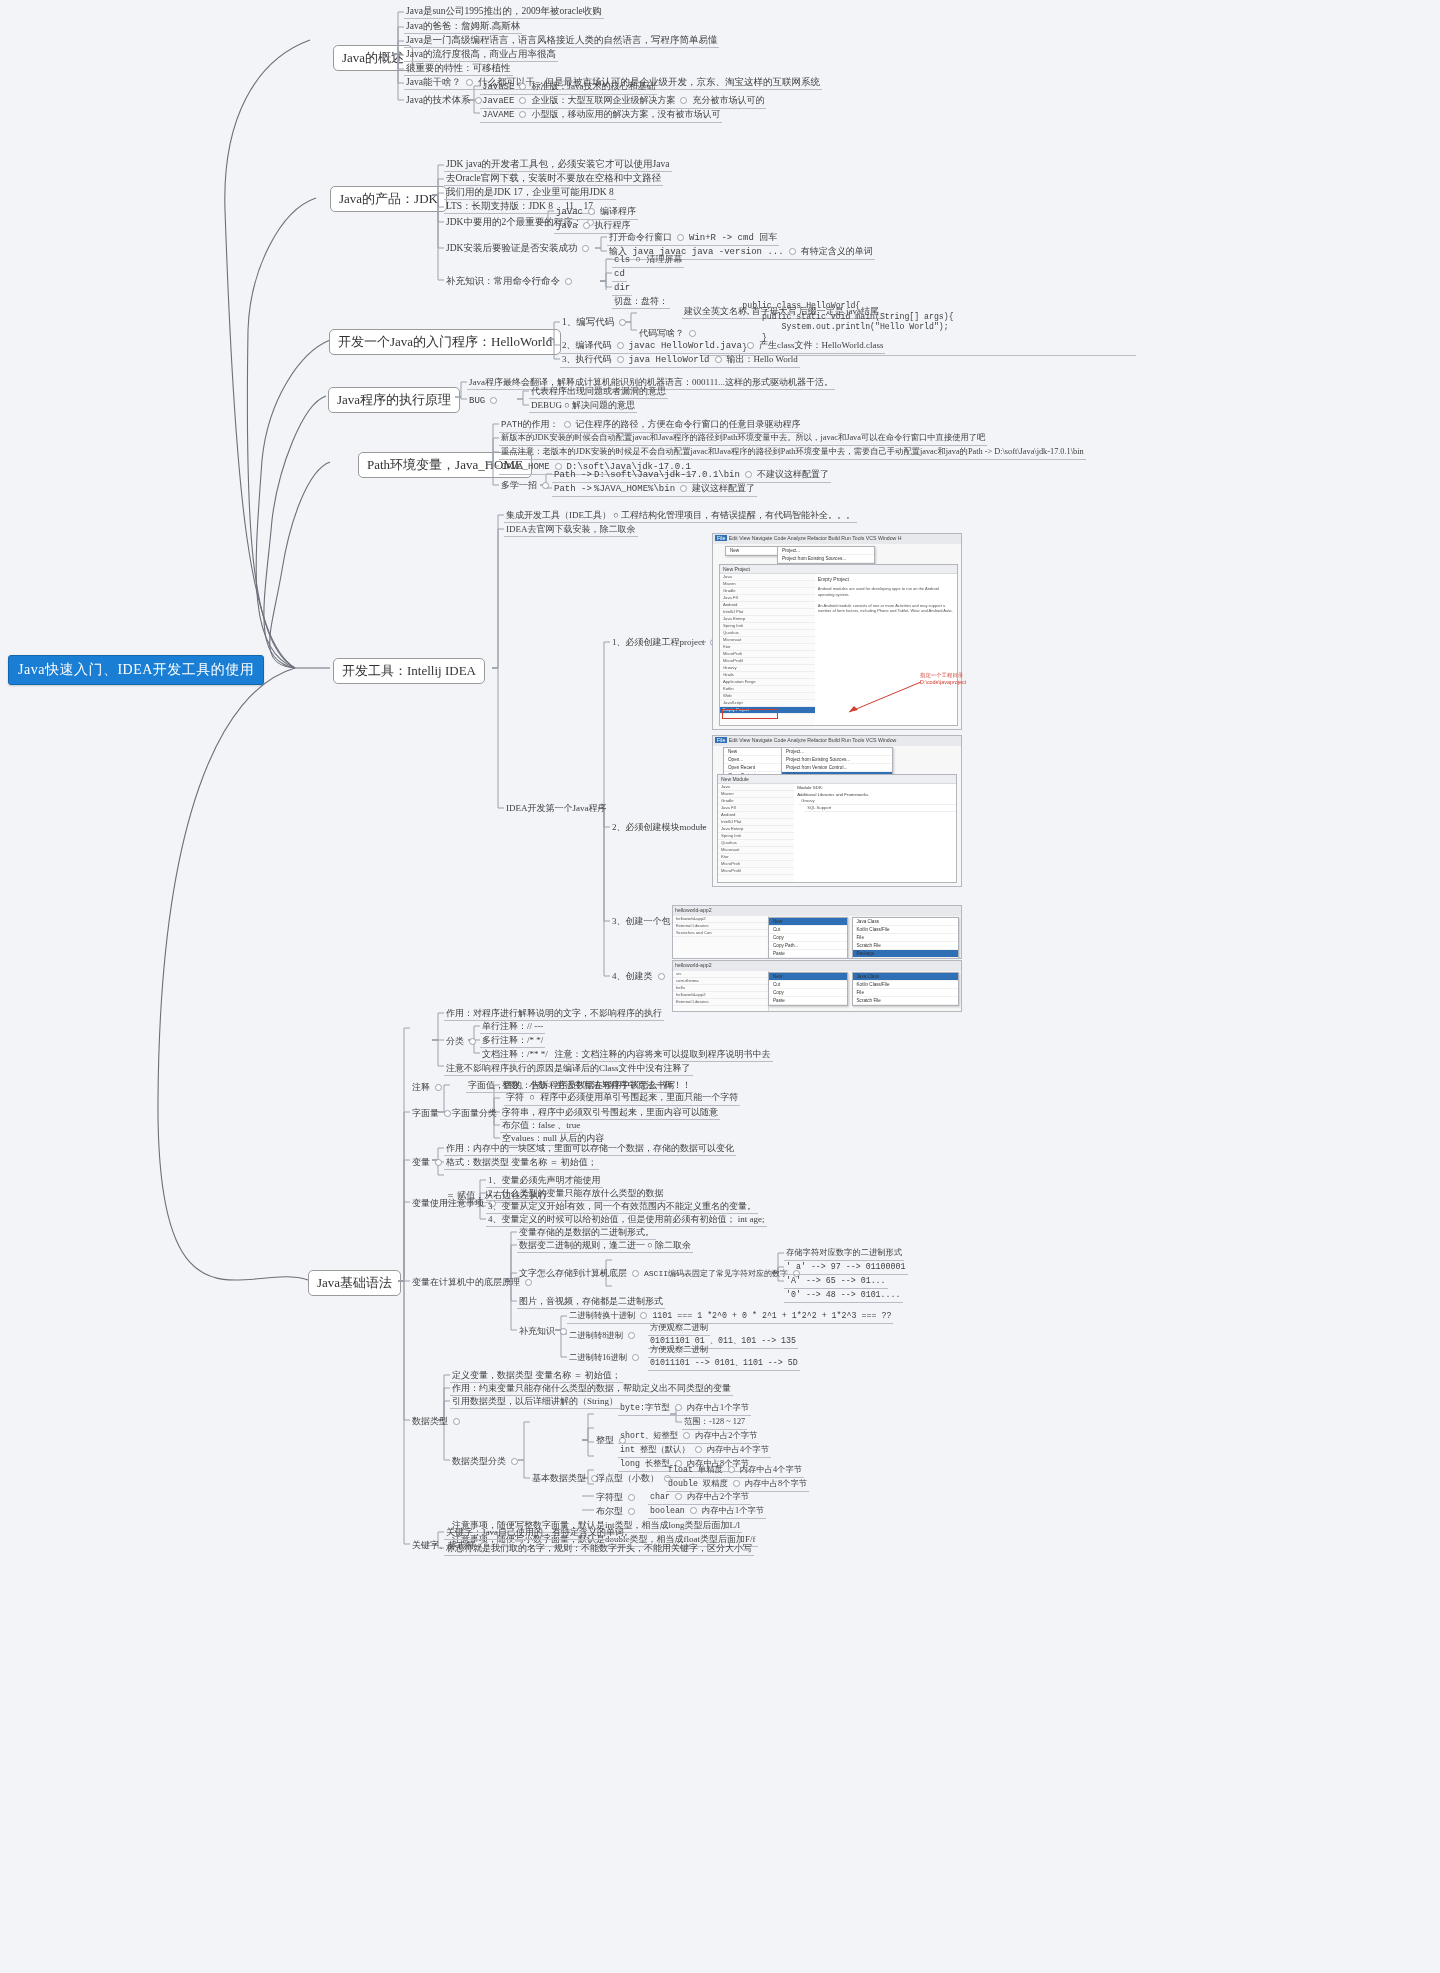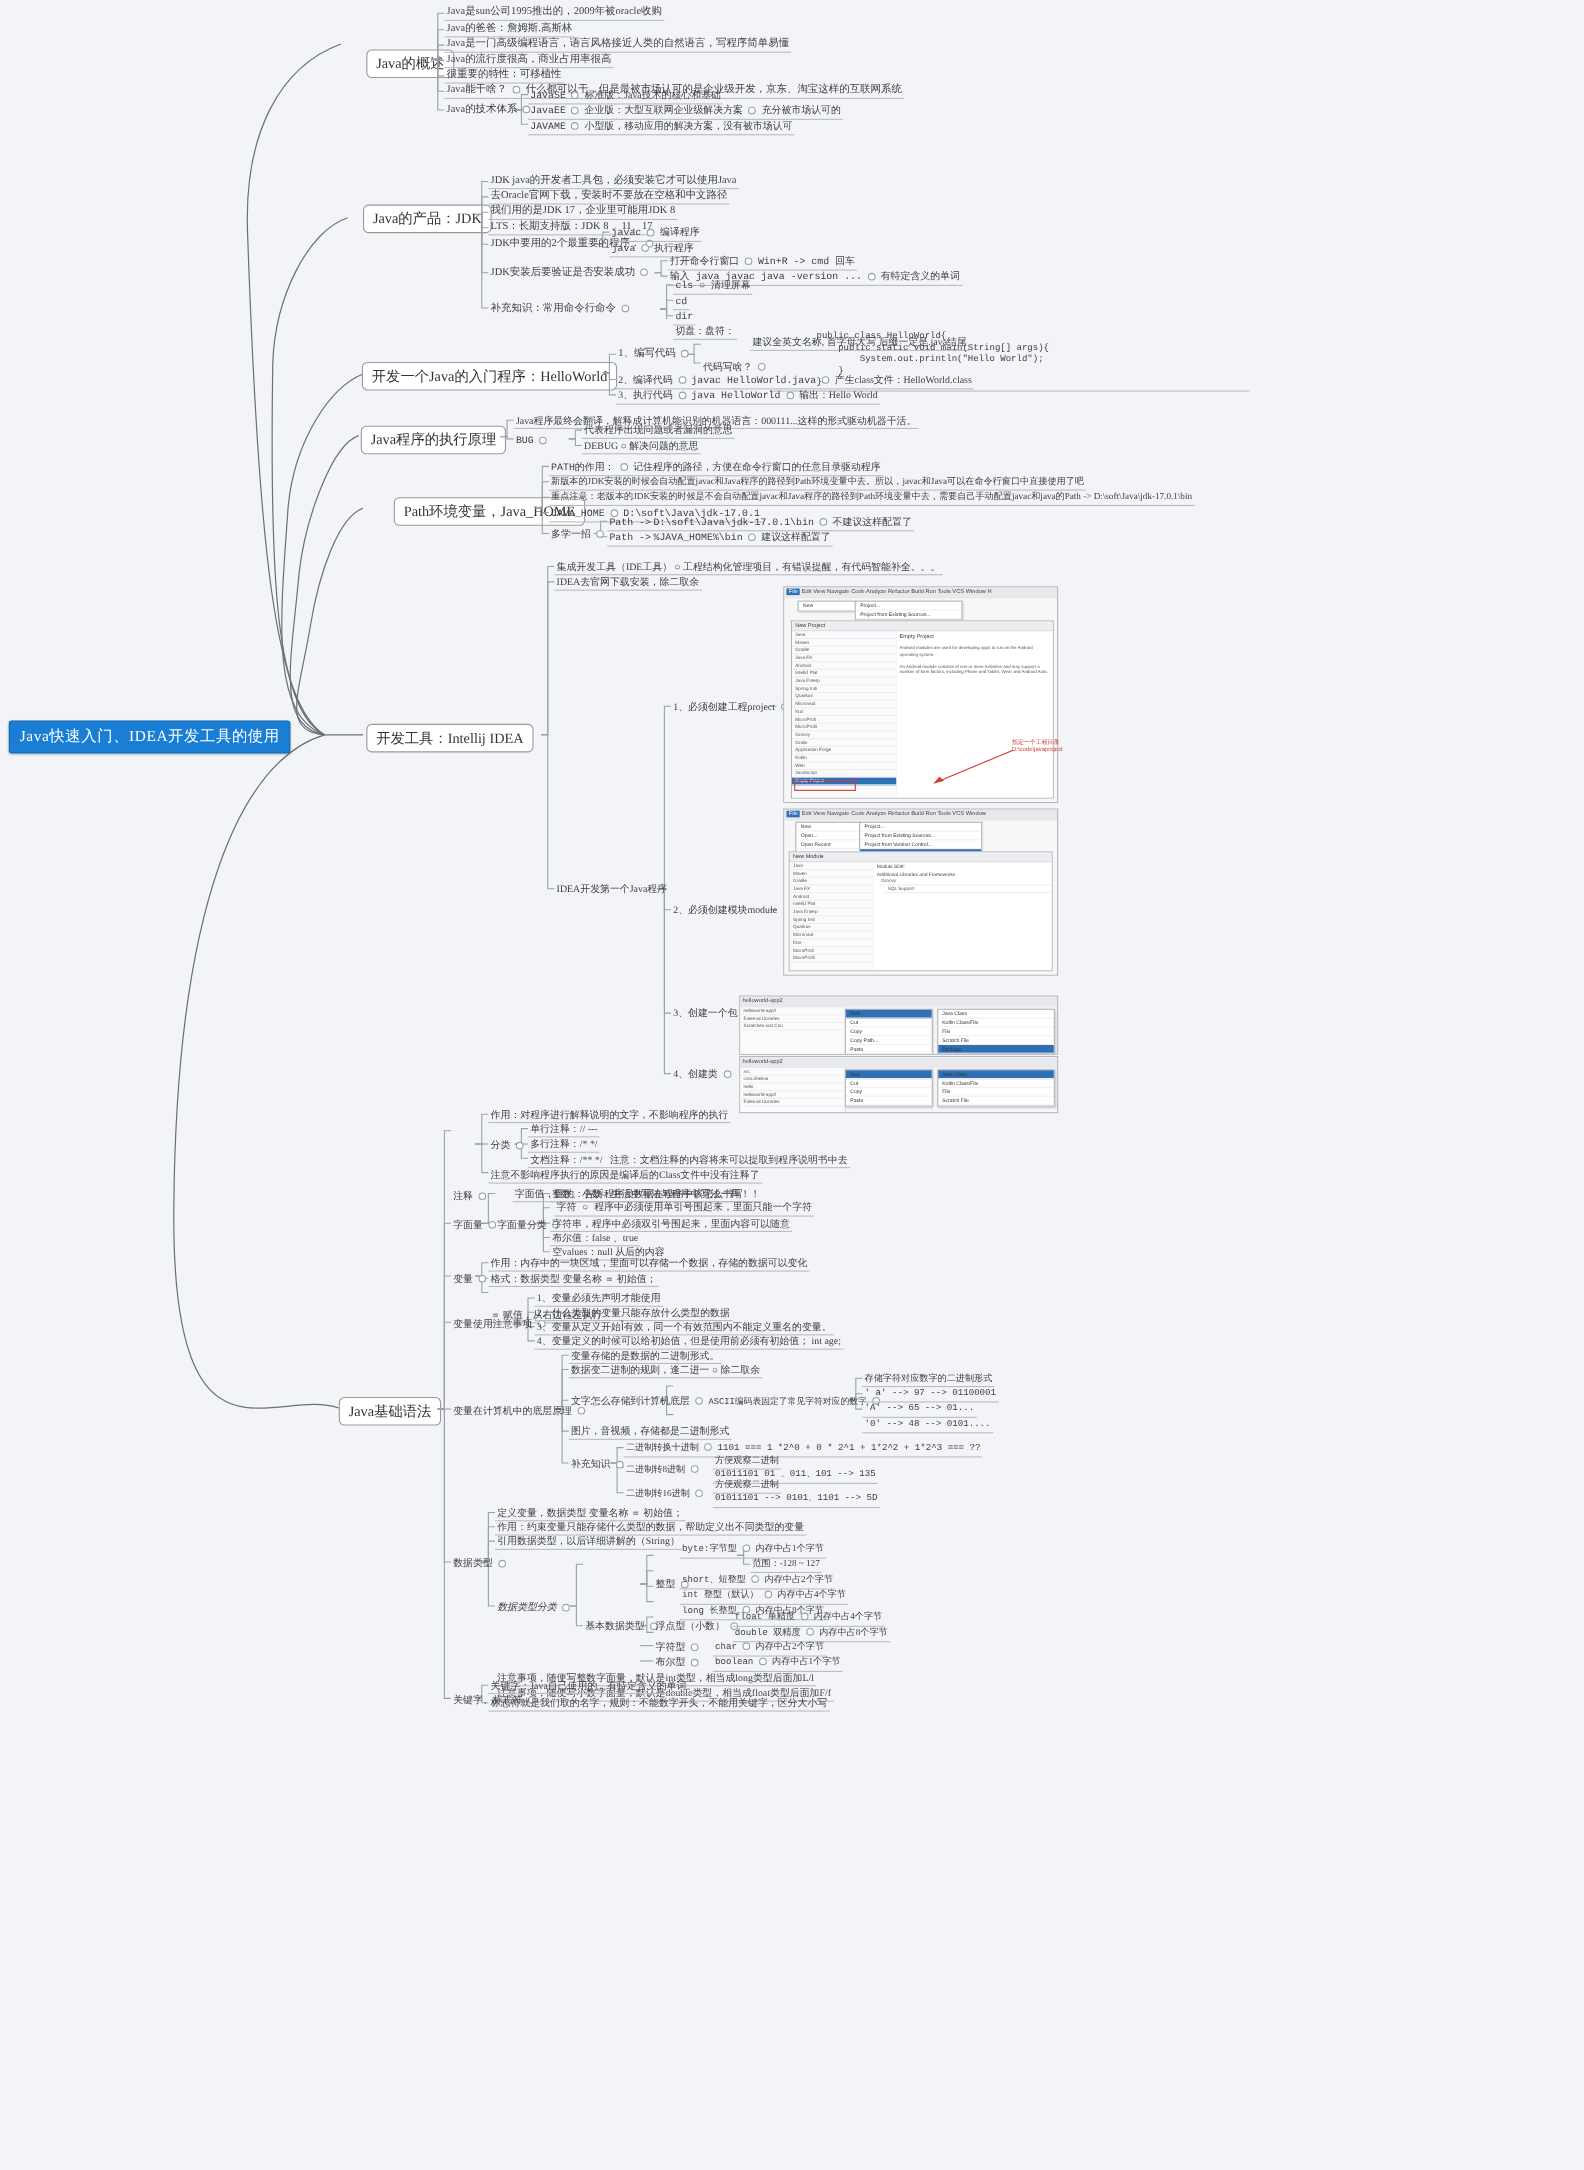--- a/index.html
+++ b/index.html
@@ -534,21 +534,21 @@
 <div class="leaf xs" style="left:648px;top:1322px;"><span>方便观察二进制</span></div>
 <div class="leaf xs mono" style="left:648px;top:1335px;"><span>01011101        01 、011、101  --&gt;  135</span></div>
 <div class="leaf nb xs" style="left:567px;top:1352px;"><span>二进制转16进制</span><i class="node-dot"></i></div>
 <div class="leaf xs" style="left:648px;top:1344px;"><span>方便观察二进制</span></div>
 <div class="leaf xs mono" style="left:648px;top:1357px;"><span>01011101  --&gt;         0101、1101  --&gt;  5D</span></div>
 
 <div class="leaf nb sm" style="left:410px;top:1415px;"><span>数据类型</span><i class="node-dot"></i></div>
 <div class="leaf sm" style="left:450px;top:1369px;"><span>定义变量，数据类型  变量名称 ＝ 初始值；</span></div>
 <div class="leaf sm" style="left:450px;top:1382px;"><span>作用：约束变量只能存储什么类型的数据，帮助定义出不同类型的变量</span></div>
 <div class="leaf sm" style="left:450px;top:1395px;"><span>引用数据类型，以后详细讲解的（String）</span></div>
-<div class="leaf nb sm" style="left:450px;top:1455px;font-style:italic;"><span>数据类型分类</span><i class="node-dot"></i></div>
+<div class="leaf nb sm" style="left:450px;top:1455px;"><span>数据类型分类</span><i class="node-dot"></i></div>
 <div class="leaf nb sm" style="left:530px;top:1472px;"><span>基本数据类型</span><i class="node-dot"></i></div>
 
 <div class="leaf nb sm" style="left:594px;top:1434px;"><span>整型</span><i class="node-dot"></i></div>
 <div class="leaf xs" style="left:618px;top:1402px;"><span class="mono">byte:字节型</span><i class="node-dot"></i><span>内存中占1个字节</span></div>
 <div class="leaf xs" style="left:682px;top:1416px;"><span>范围：-128 ~ 127</span></div>
 <div class="leaf xs" style="left:618px;top:1430px;"><span class="mono">short、短整型</span><i class="node-dot"></i><span>内存中占2个字节</span></div>
 <div class="leaf xs" style="left:618px;top:1444px;"><span class="mono">int 整型（默认）</span><i class="node-dot"></i><span>内存中占4个字节</span></div>
 <div class="leaf xs" style="left:618px;top:1458px;"><span class="mono">long 长整型</span><i class="node-dot"></i><span>内存中占8个字节</span></div>
 
 <div class="leaf nb sm" style="left:594px;top:1472px;"><span>浮点型（小数）</span><i class="node-dot"></i></div>

